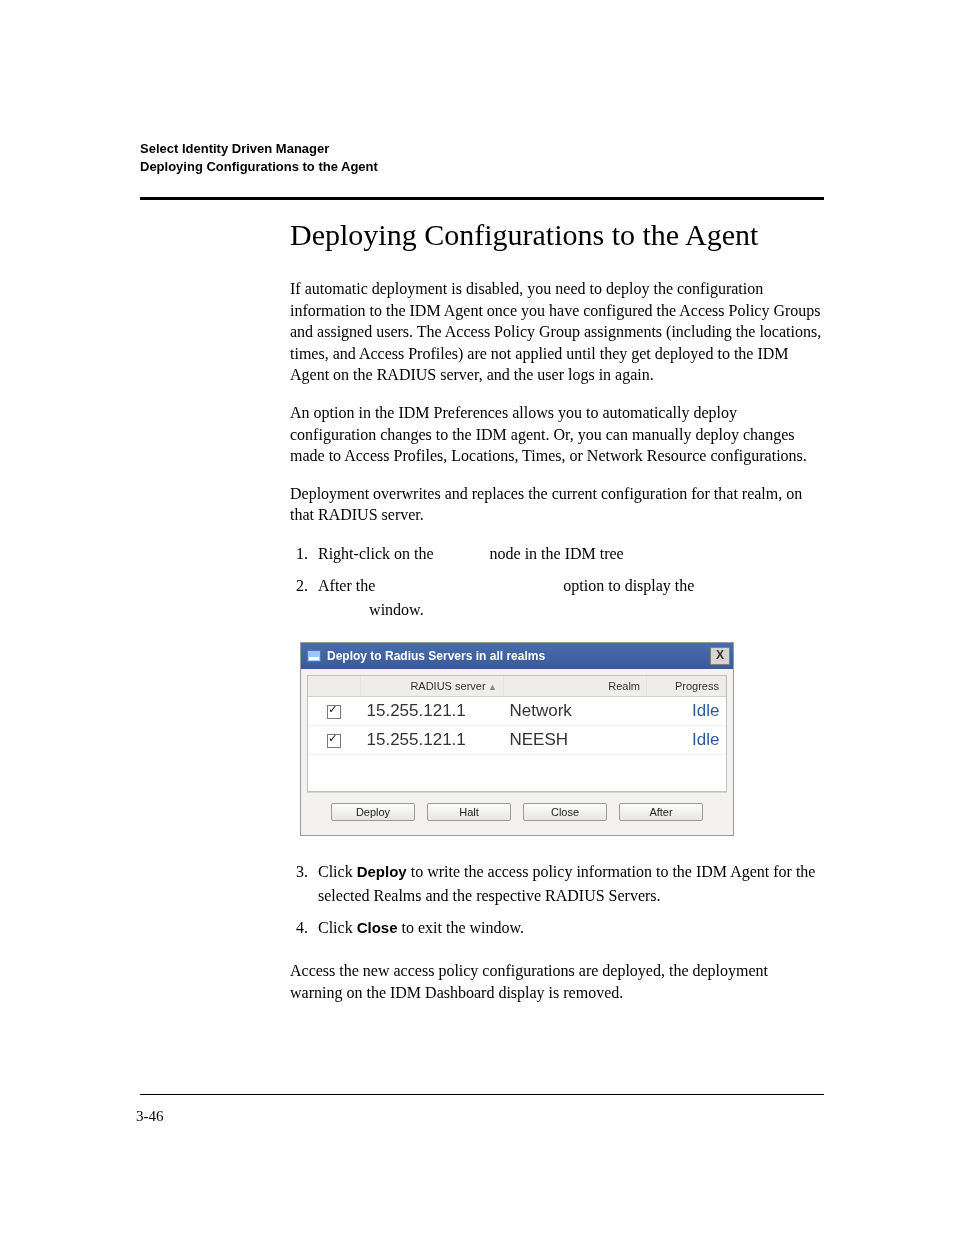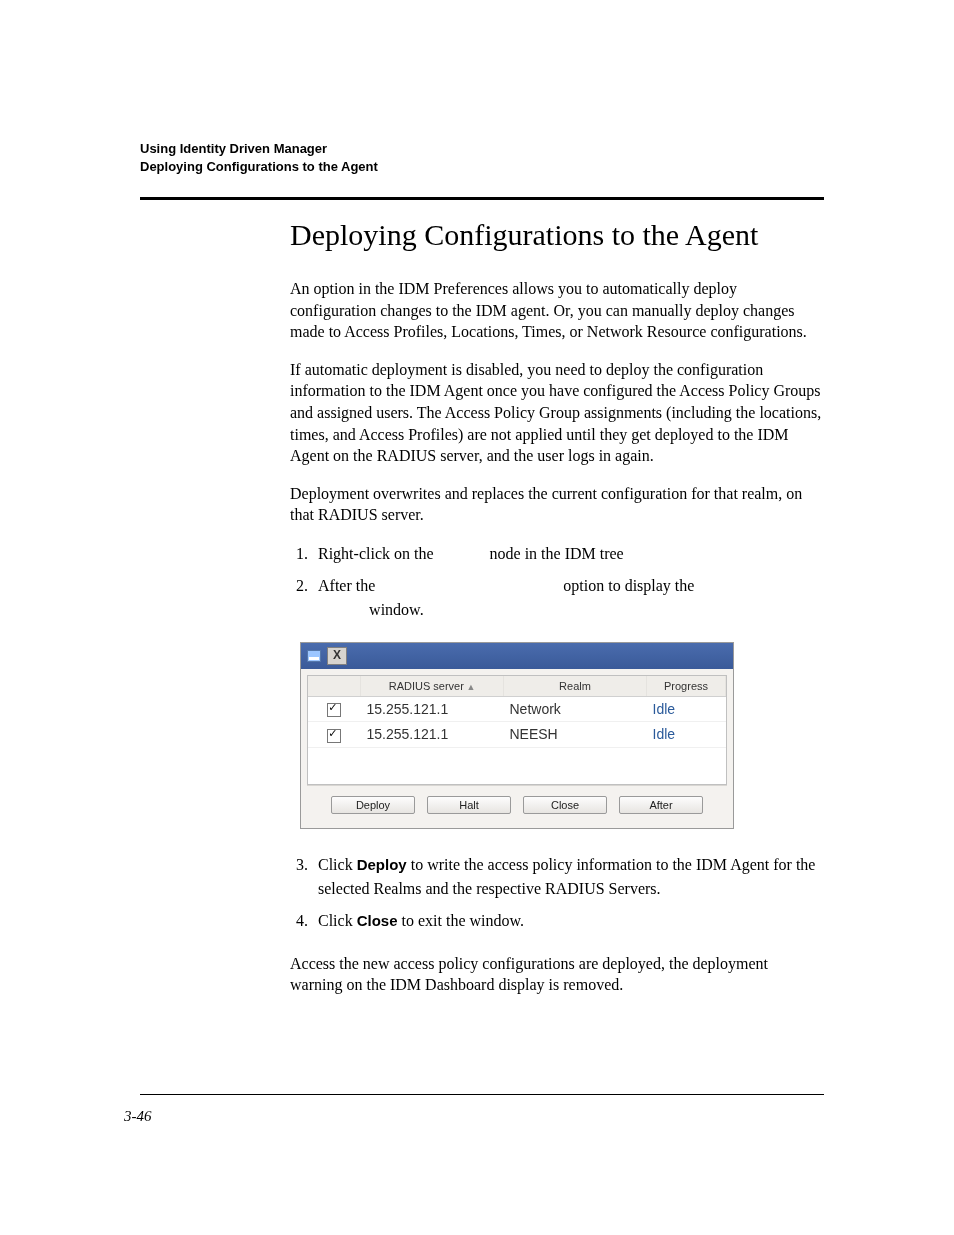--- a/index.html
+++ b/index.html
@@ -100,40 +100,40 @@
   .dlg-body {
     padding: 6px 6px 10px 6px;
     background: #f4f2ef;
   }
   .dlg-table {
     background: #fff;
     border: 1px solid #c0c0c0;
   }
   .dlg-table table { width: 100%; border-collapse: collapse; }
   .dlg-table th {
-    text-align: center;
+    text-align: right;
     font-weight: normal;
     font-size: 11px;
     color: #333;
     background: #efede9;
     padding: 4px 6px;
     border-bottom: 1px solid #d0d0d0;
     border-right: 1px solid #e5e3df;
   }
   .dlg-table th.sorted::after{
     content:" ▲"; font-size:9px; color:#888;
   }
   .dlg-table td {
-    font-size: 14px;
+    font-size: 17px;
     color: #333;
     padding: 4px 6px;
     border-bottom: 1px solid #f0f0f0;
     background: #fff;
   }
-  .dlg-table td.idle { color: #2a5a9a; text-align: left; }
+  .dlg-table td.idle { color: #2a5a9a; text-align: right; }
   .dlg-table td.cb { width: 24px; text-align: center; }
   .dlg-table .spacer-row td { height: 28px; background:#fff; border-bottom:none; }
   .cb-box {
     display: inline-block;
     width: 12px; height: 12px;
     border: 1px solid #777;
     background: #fff;
     position: relative;
     vertical-align: middle;
   }
@@ -158,62 +158,62 @@
     font-size: 11px;
     background: linear-gradient(#fdfdfd,#e7e5e1);
     border: 1px solid #9a9a9a;
     border-radius: 2px;
     color: #222;
     text-align: center;
   }
   .page-num {
     position: absolute;
     bottom: 110px;
-    left: 124px;
+    left: 136px;
     font-size: 15px;
-    font-style: italic;
   }
   .footer-hr {
     position: absolute;
     bottom: 140px;
     left: 140px;
     right: 130px;
     border-top: 1px solid #000;
   }
 </style>
 </head>
 <body>
 
 <div class="page">
   <div class="header">
-    <div>Using Identity Driven Manager</div>
+    <div>Select Identity Driven Manager</div>
     <div>Deploying Configurations to the Agent</div>
   </div>
   <hr class="hr-thick">
 
   <div class="content">
     <h1>Deploying Configurations to the Agent</h1>
 
+    <p class="body">If automatic deployment is disabled, you need to deploy the configuration information to the IDM Agent once you have configured the Access Policy Groups and assigned users. The Access Policy Group assignments (including the locations, times, and Access Profiles) are not applied until they get deployed to the IDM Agent on the RADIUS server, and the user logs in again.</p>
     <p class="body">An option in the IDM Preferences allows you to automatically deploy configuration changes to the IDM agent. Or, you can manually deploy changes made to Access Profiles, Locations, Times, or Network Resource configurations.</p>
-    <p class="body">If automatic deployment is disabled, you need to deploy the configuration information to the IDM Agent once you have configured the Access Policy Groups and assigned users. The Access Policy Group assignments (including the locations, times, and Access Profiles) are not applied until they get deployed to the IDM Agent on the RADIUS server, and the user logs in again.</p>
     <p class="body">Deployment overwrites and replaces the current configuration for that realm, on that RADIUS server.</p>
 
     <ol class="steps">
       <li>
         <span>Right-click on the </span><span style="visibility:hidden">Realms</span><span> node in the IDM tree</span>
       </li>
       <li>
         <span>After the </span><span style="visibility:hidden">Deploy to Radius Servers…</span><span> option to display the </span><br>
         <span style="visibility:hidden">Deploy</span><span> window.</span>
       </li>
     </ol>
 
     <div class="dialog">
       <div class="dlg-titlebar">
         <span class="title-icon"></span>
+        <span class="dlg-title">Deploy to Radius Servers in all realms</span>
         <span class="dlg-close">X</span>
       </div>
       <div class="dlg-body">
         <div class="dlg-table">
           <table>
             <thead>
               <tr>
                 <th style="width:40px"></th>
                 <th class="sorted" style="width:130px">RADIUS server</th>
                 <th style="width:130px">Realm</th>

